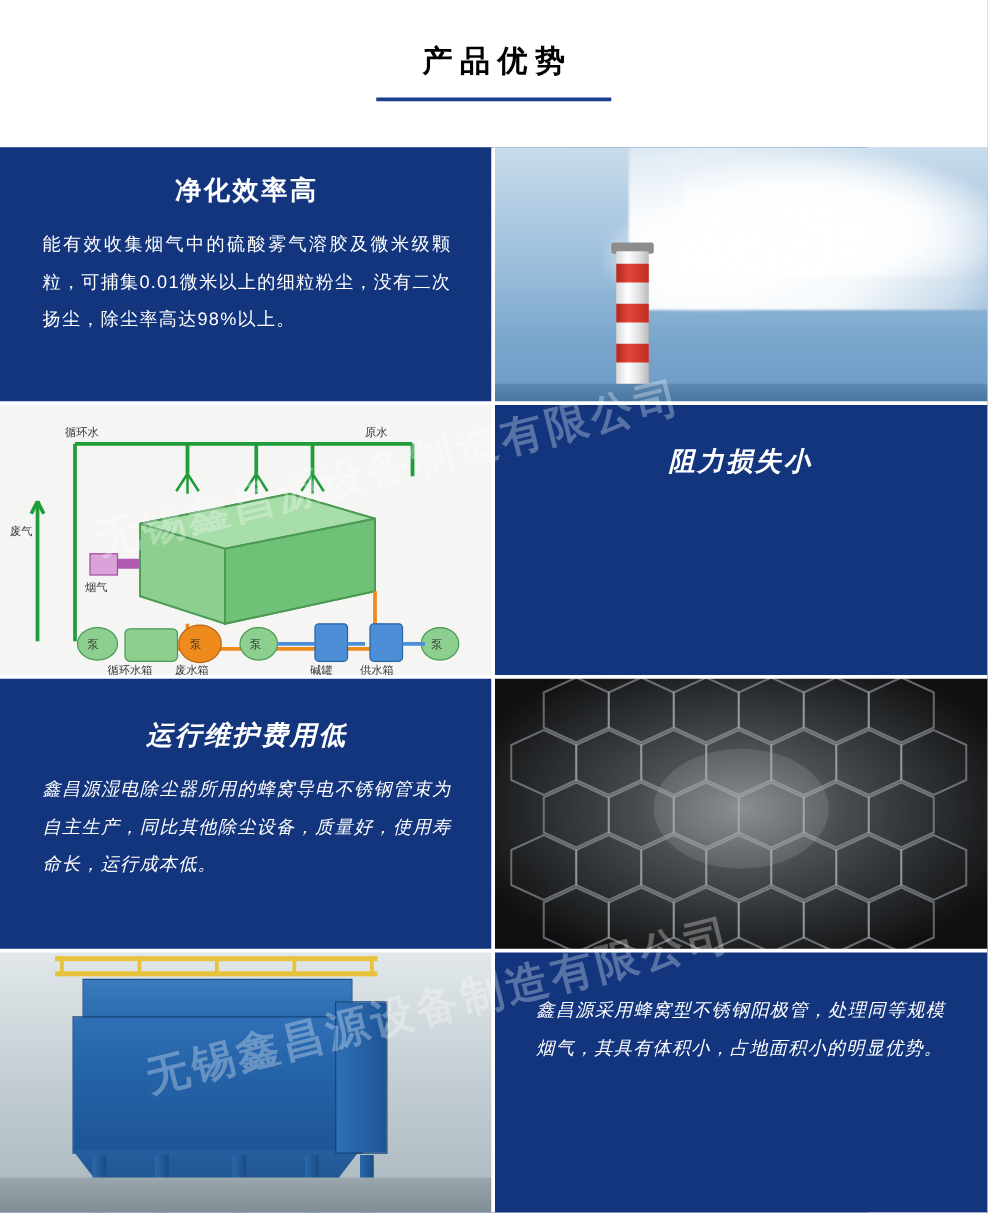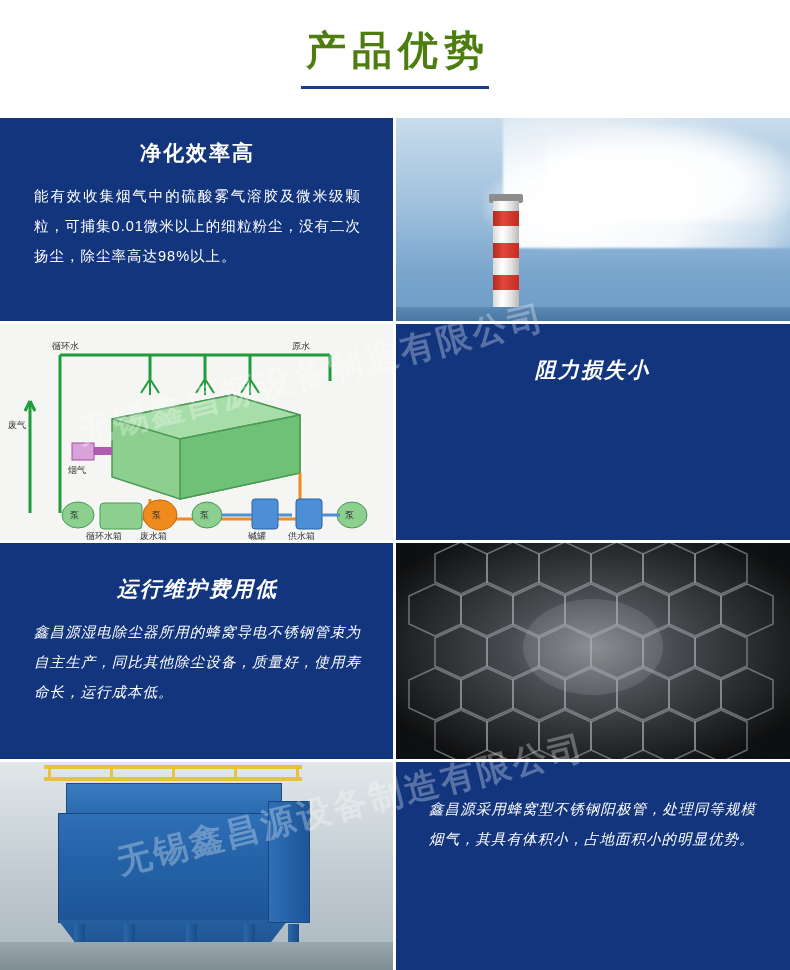--- a/index.html
+++ b/index.html
@@ -24,23 +24,23 @@
   
   .header {
     height: 118px;
     display: flex;
     flex-direction: column;
     align-items: center;
     justify-content: center;
     background: #ffffff;
   }
   .header-title {
-    font-size: 40px;
+    font-size: 24px;
     font-weight: bold;
-    color: #4d7c0f;
+    color: #000000;
     letter-spacing: 6px;
     line-height: 1;
     margin-bottom: 16px;
     text-indent: 6px;
   }
   .header-rule {
     width: 188px;
     height: 3px;
     background: #1a3f8f;
   }

